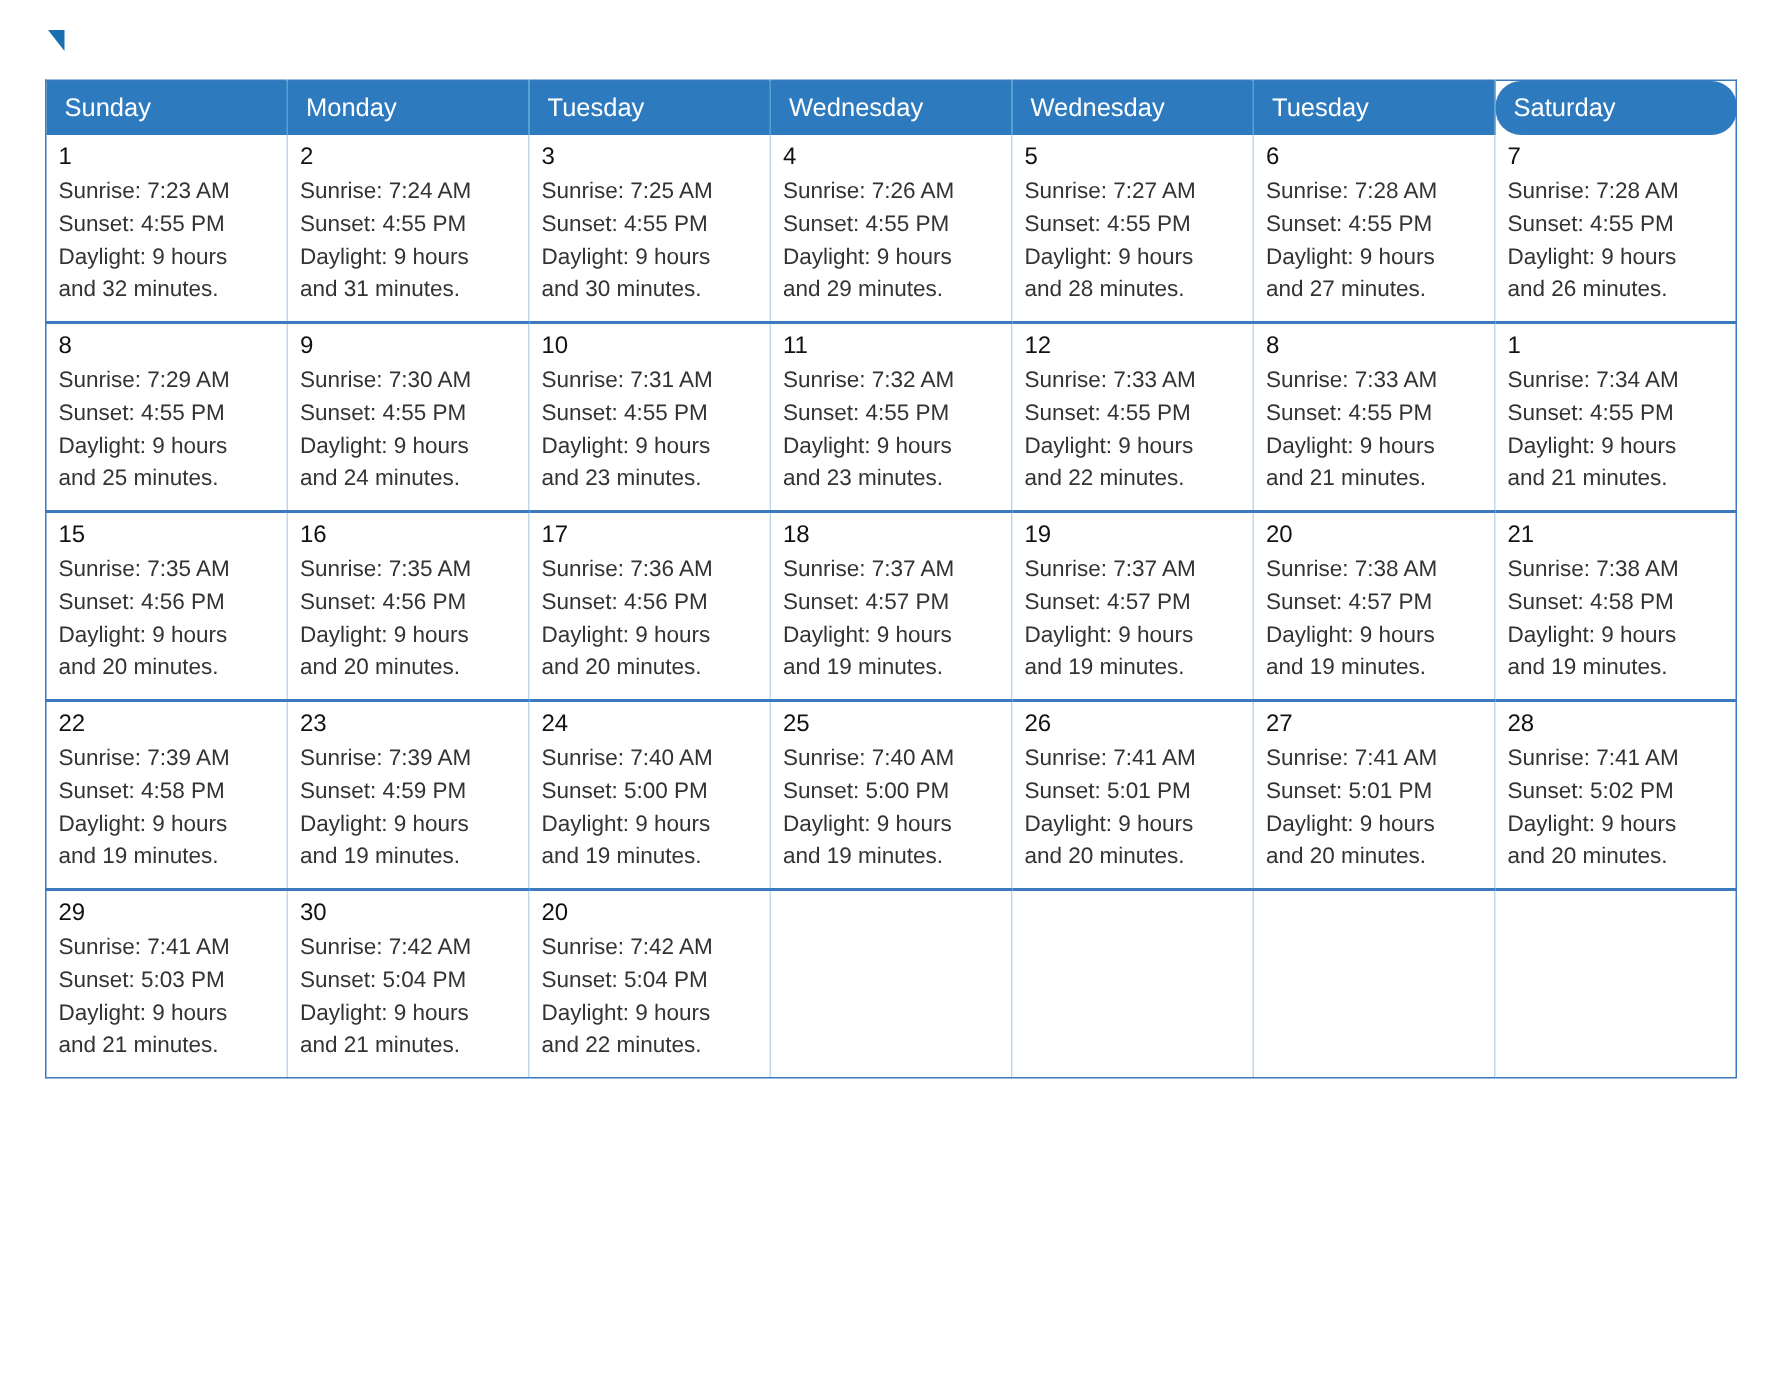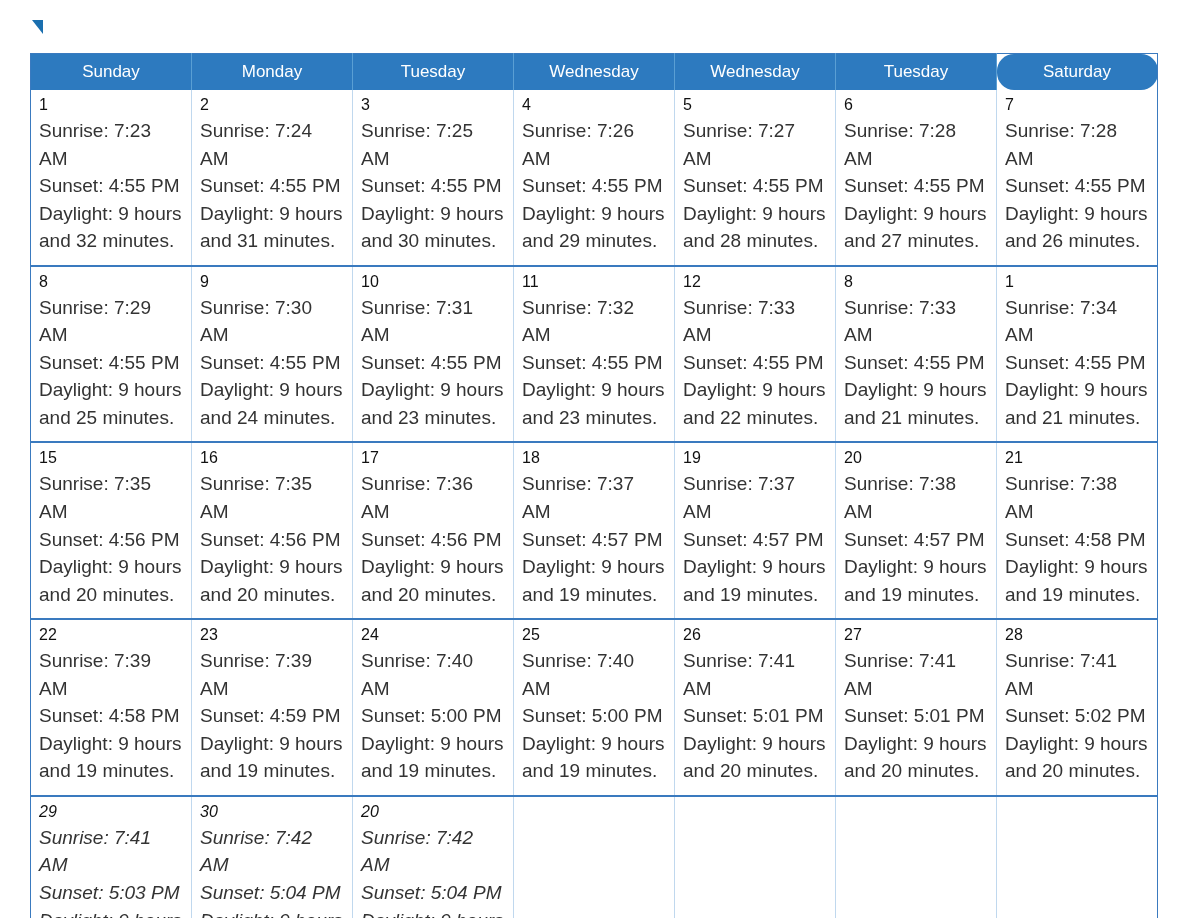--- a/index.html
+++ b/index.html
@@ -38,22 +38,22 @@
     .calendar-table {
       width: 100%;
       border-collapse: collapse;
       border: 1px solid #3a7abf;
     }
     .calendar-table th {
       background-color: #2d7abf;
       color: #ffffff;
       font-size: 17px;
       font-weight: normal;
-      padding: 8px 2px;
-      text-align: center;
+      padding: 8px 12px;
+      text-align: left;
       border-right: 1px solid #5a9fd4;
     }
     .calendar-table th:last-child {
       border-right: none;
       border-radius: 17px;
     }
     .calendar-table td {
       vertical-align: top;
       padding: 6px 8px 10px 8px;
       border-right: 1px solid #c0d8ee;
@@ -61,31 +61,30 @@
       font-size: 13px;
       color: #333;
       width: calc(100% / 7);
       min-height: 90px;
     }
     .calendar-table td:last-child {
       border-right: none;
     }
     .calendar-table tr:last-child td {
       border-bottom: 1px solid #3a7abf;
-      font-style: italic;
     }
     .day-number {
       font-size: 16px;
       color: #111;
       font-weight: normal;
       display: block;
       margin-bottom: 3px;
     }
     .day-info {
-      font-size: 19px;
+      font-size: 15px;
       color: #333;
       line-height: 1.45;
     }
     .empty-cell {
       background: #fff;
     }
     .logo-svg-area {
       display: flex;
       flex-direction: column;
       line-height: 1;

